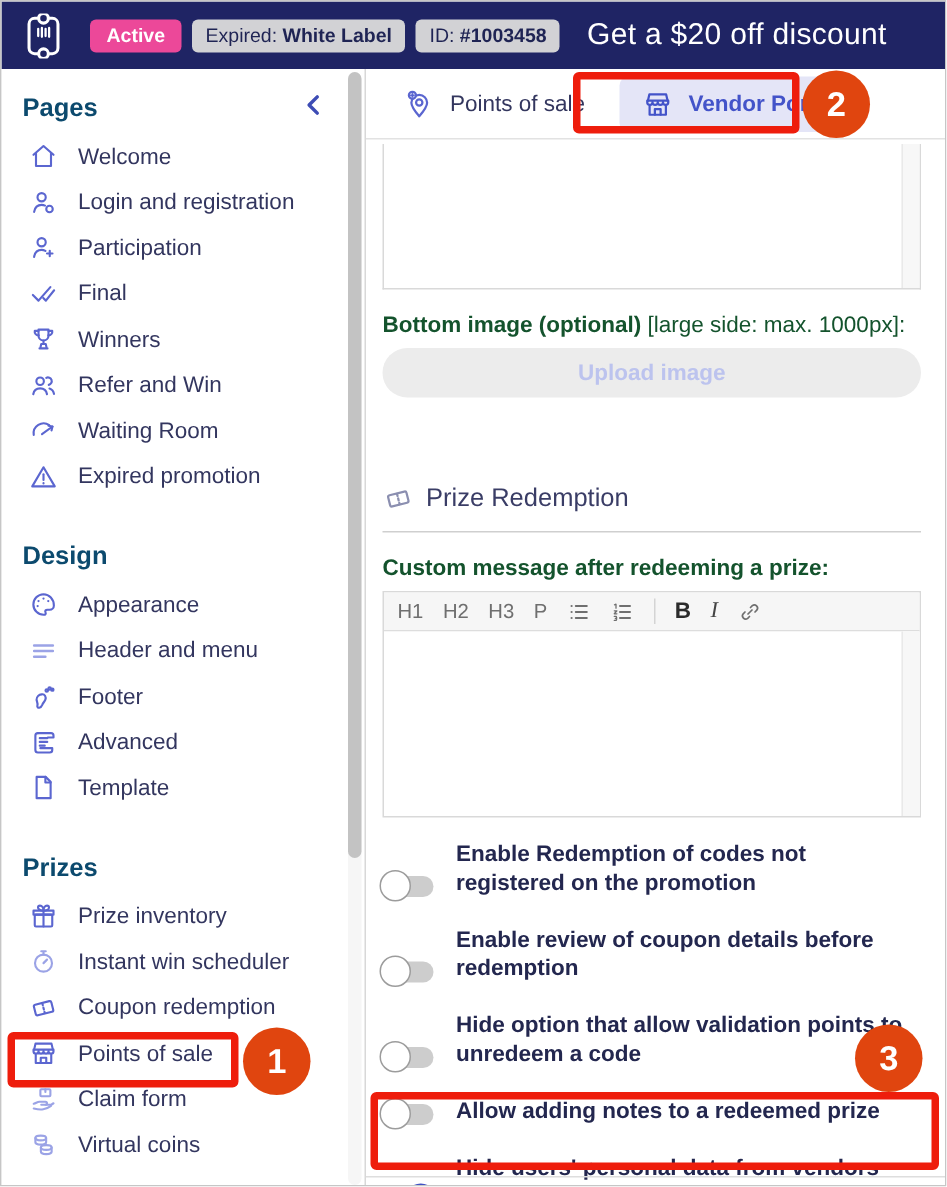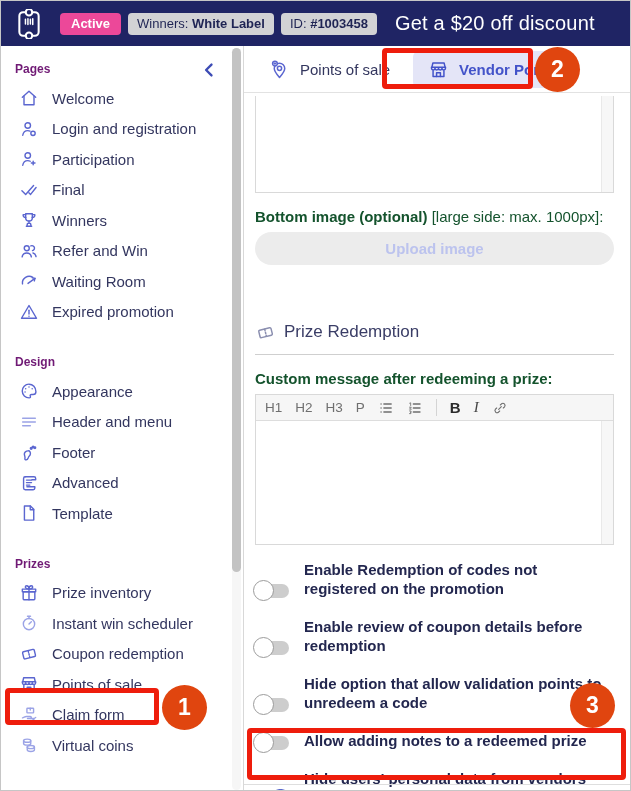--- a/index.html
+++ b/index.html
@@ -23,21 +23,21 @@
   .badge b { font-weight:bold;margin-top:31px; }
   .topbar-title { color:#fff; font-size:20px; font-weight:500; margin-left:11px; letter-spacing:.2px; white-space:nowrap; }
   
   .body { display:flex; height:746px; }
   
   .sidebar {
     width:243px; flex:0 0 auto; border-right:1px solid #d8d8d8;
     position:relative; padding-top:16px; overflow:hidden; background:#fff;
   }
   .collapse { position:absolute; top:14px; right:24px; width:20px; height:20px; color:#3d4cb5; cursor:pointer; }
-  .sb-title { font-size:12px; font-weight:bold; color:#701a75; margin:0 0 7px 14px; }
+  .sb-title { font-size:17px; font-weight:bold; color:#0c4a6e; margin:0 0 7px 14px; }
   .sb-section + .sb-section .sb-title { margin-top:28px; }
   .sb-item { height:30.5px; display:flex; align-items:center; padding-left:18px; gap:13px; cursor:pointer; }
   .sb-item .ic { width:20px; height:20px; color:#5b66d0; flex:0 0 auto; display:flex; }
   .sb-item .ic.light { color:#9ba3e6; }
   .sb-item .lbl { font-size:15px; color:#33365f; white-space:nowrap; }
   .sb-scroll-track { position:absolute; top:2px; right:2px; width:9px; height:742px; background:#f6f6f6; border-radius:5px; }
   .sb-scroll-thumb { position:absolute; top:2px; right:2px; width:9px; height:524px; background:#c3c3c3; border-radius:5px; }
   
   .main { flex:1; position:relative; background:#fff; }
   .tabbar { height:47px; display:flex; align-items:center; gap:8px; padding-left:10px; border-bottom:1px solid #e2e2e2; }
@@ -97,21 +97,21 @@
   <div class="topbar">
     <span class="logo">
       <svg class="stroked" viewBox="0 0 28 28" style="stroke:#fff;stroke-width:1.9">
         <rect x="5" y="3" width="18" height="22" rx="3.5"></rect>
         <circle cx="14" cy="3" r="3" fill="#1f2464"></circle>
         <circle cx="14" cy="25" r="3" fill="#1f2464"></circle>
         <path d="M10.7 9.5v4.5M13 9v5.5M15.3 9.5v4.5M17.5 9v5.5" style="stroke-width:1.4"></path>
       </svg>
     </span>
     <span class="badge green">Active</span>
-    <span class="badge"><span>Winners:</span>&nbsp;<b>White Label</b></span>
+    <span class="badge"><span>Expired:</span>&nbsp;<b>White Label</b></span>
     <span class="badge"><span>ID:</span>&nbsp;<b>#1003458</b></span>
     <span class="topbar-title">Get a $20 off discount</span>
   </div>
 
   <div class="body">
 
     <div class="sidebar">
       <span class="collapse">
         <svg class="stroked" viewBox="0 0 24 24" style="stroke-width:2.8">
             <path d="M15 5.5 8.5 12l6.5 6.5"></path>

